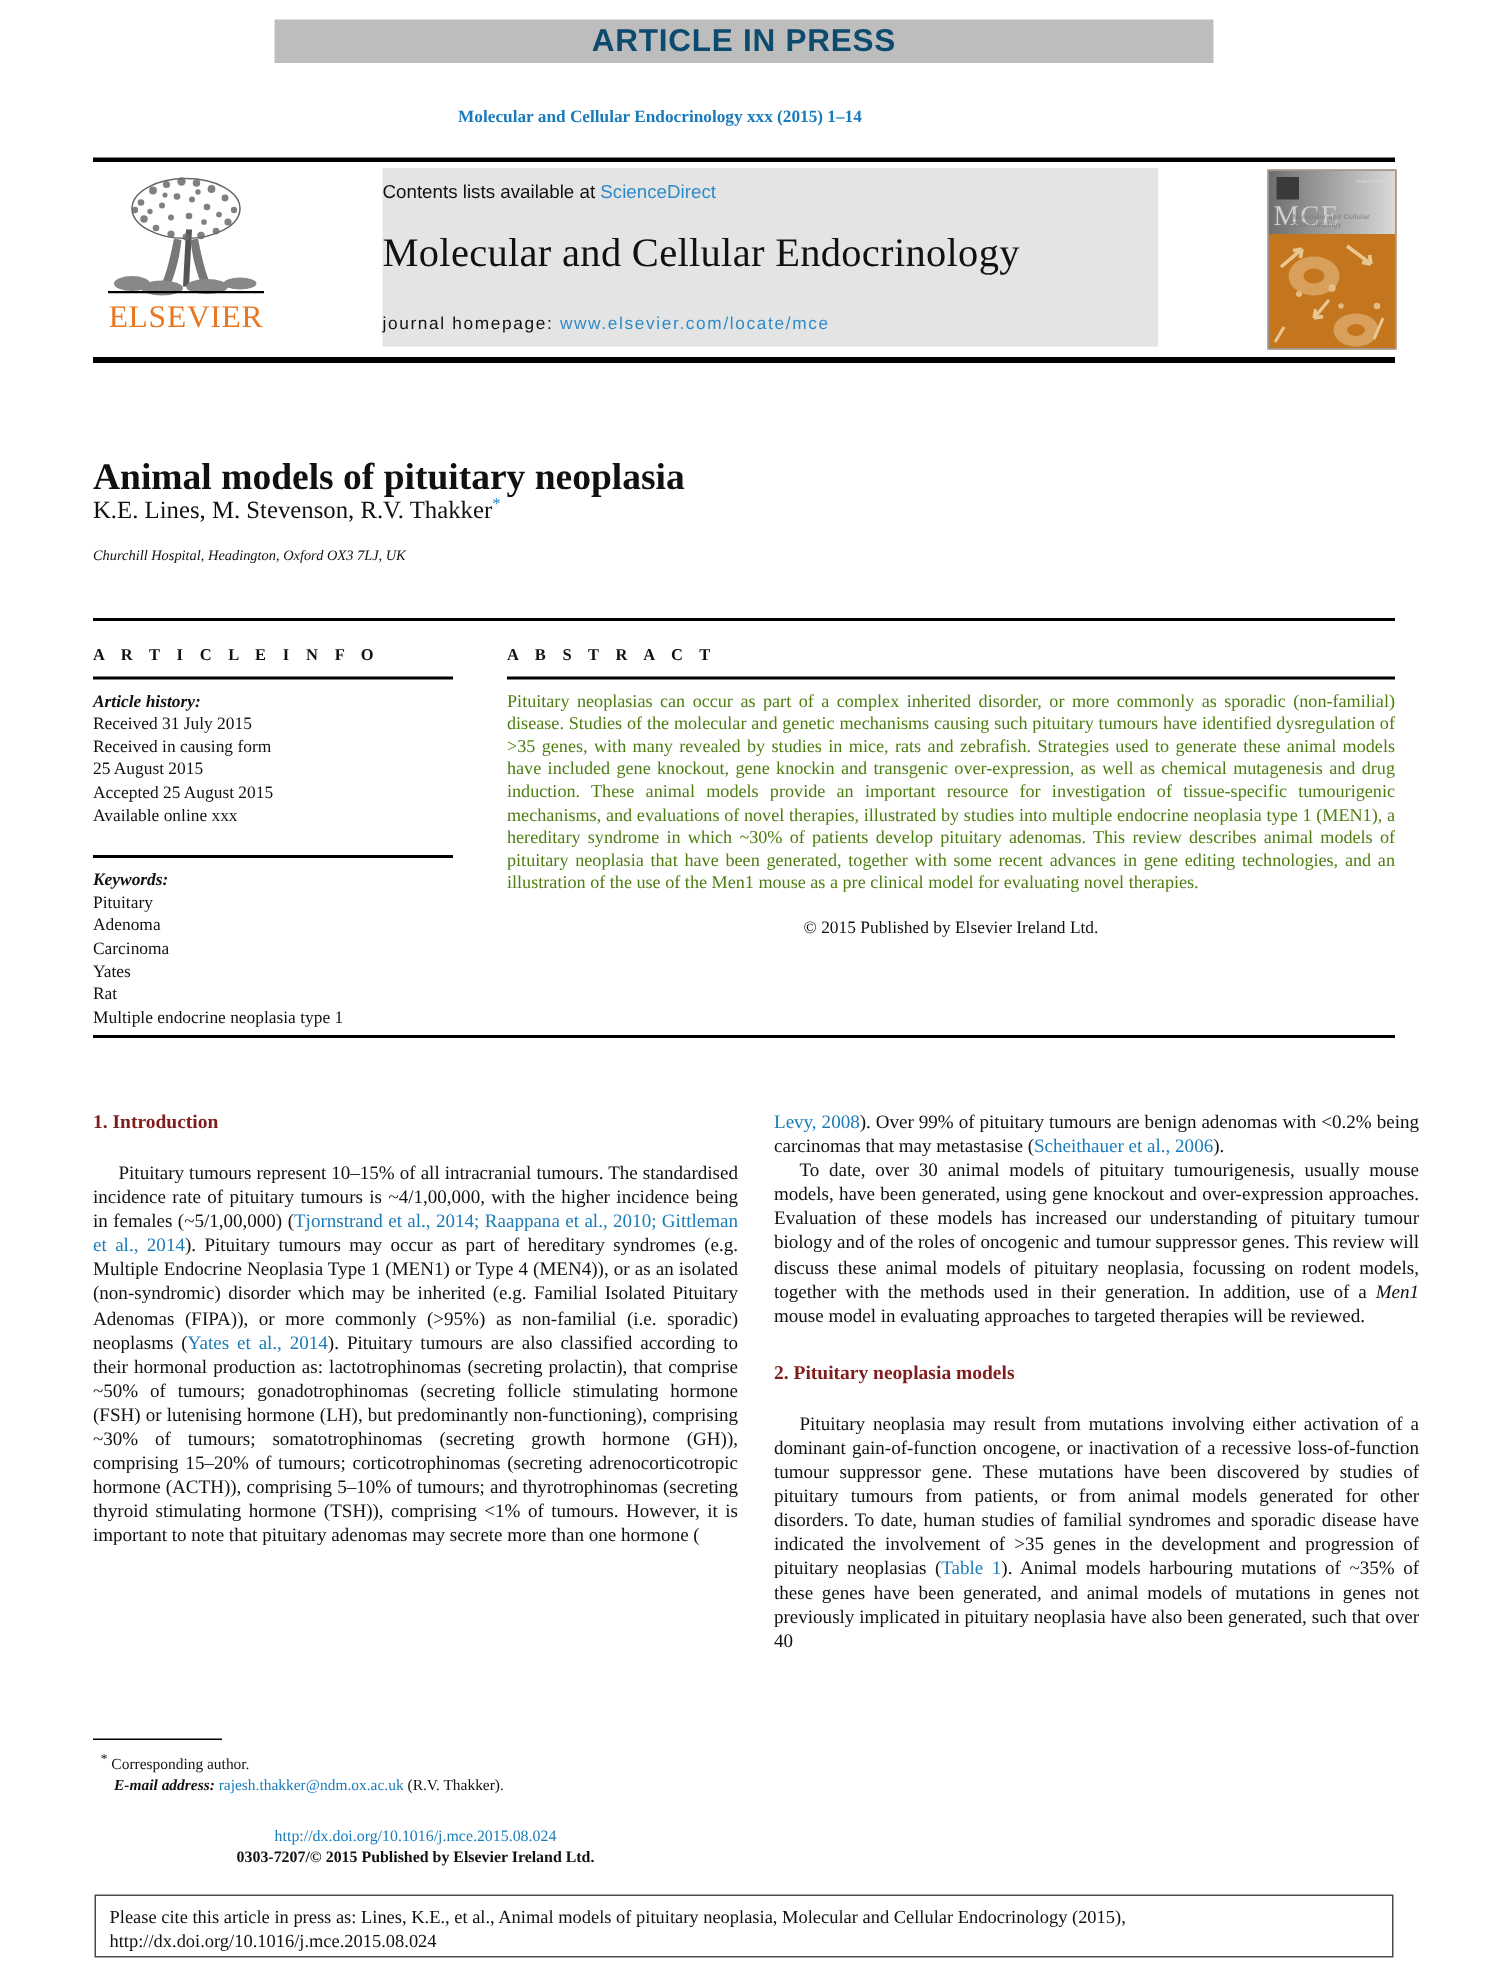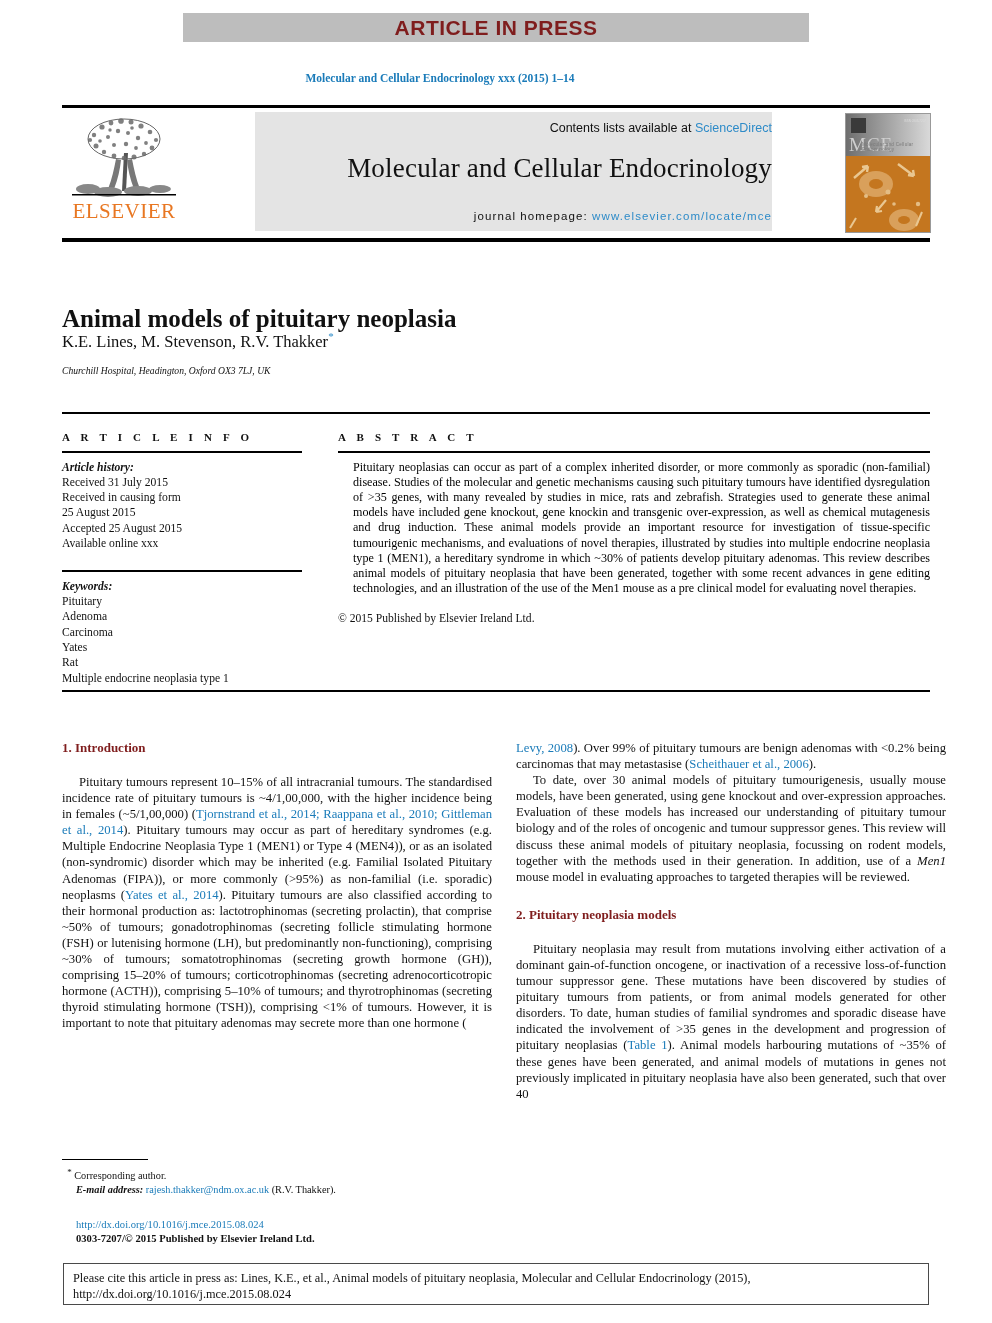--- a/index.html
+++ b/index.html
@@ -26,21 +26,21 @@
     background: #bdbdbd;
     display: flex;
     align-items: center;
     justify-content: center;
   }
   .press-banner-text {
     font-family: "Liberation Sans", sans-serif;
     font-weight: bold;
     font-size: 21px;
     letter-spacing: 0.5px;
-    color: #7f1d1d;
+    color: #0c4a6e;
   }
 
   
   .journal-line {
     position: absolute;
     left: 0;
     top: 72px;
     width: 880px;
     text-align: center;
     font-family: "Liberation Serif", serif;
@@ -88,21 +88,21 @@
     letter-spacing: 0.5px;
     color: #E87722;
   }
   .masthead-center {
     position: absolute;
     left: 193px;
     top: 7px;
     width: 517px;
     height: 119px;
     background: #e4e4e4;
-    text-align: right;
+    text-align: left;
   }
   .contents-line {
     font-family: "Liberation Sans", sans-serif;
     font-size: 12.5px;
     color: #111;
     padding-top: 9px;
   }
   .sciencedirect {
     color: #2e8bc8;
   }
@@ -264,27 +264,26 @@
   .info-head {
     font-style: italic;
     font-weight: bold;
   }
   .info-spacer { height: 11px; }
   .abstract-body {
     font-family: "Liberation Serif", serif;
     font-size: 12.1px;
     line-height: 15.2px;
     text-align: justify;
-    color: #000000;
-    margin-left: 15px;
+    color: #4d7c0f;
   }
   .copyright-line {
     font-family: "Liberation Serif", serif;
     font-size: 11.6px;
-    text-align: left;
+    text-align: center;
     margin-top: 16px;
     color: #111;
   }
 
   
   .col-left {
     position: absolute;
     left: 62px;
     top: 740px;
     width: 430px;
@@ -336,26 +335,27 @@
     font-size: 10.3px;
     line-height: 13.6px;
     color: #111;
   }
   .foot-star { font-size: 9px; vertical-align: super; }
   .foot-ital { font-style: italic; font-weight: bold; }
   .foot-link { color: #1a7bb9; }
 
   .doi-block {
     position: absolute;
-    left: 76px;
+    left: 62px;
     top: 1218px;
     width: 430px;
     font-family: "Liberation Serif", serif;
     font-size: 10.6px;
     line-height: 14px;
+    text-align: center;
   }
   .doi-url { color: #1a7bb9; }
   .issn-line { font-weight: bold; color: #111; }
 
   
   .cite-box {
     position: absolute;
     left: 63px;
     top: 1263px;
     width: 866px;

